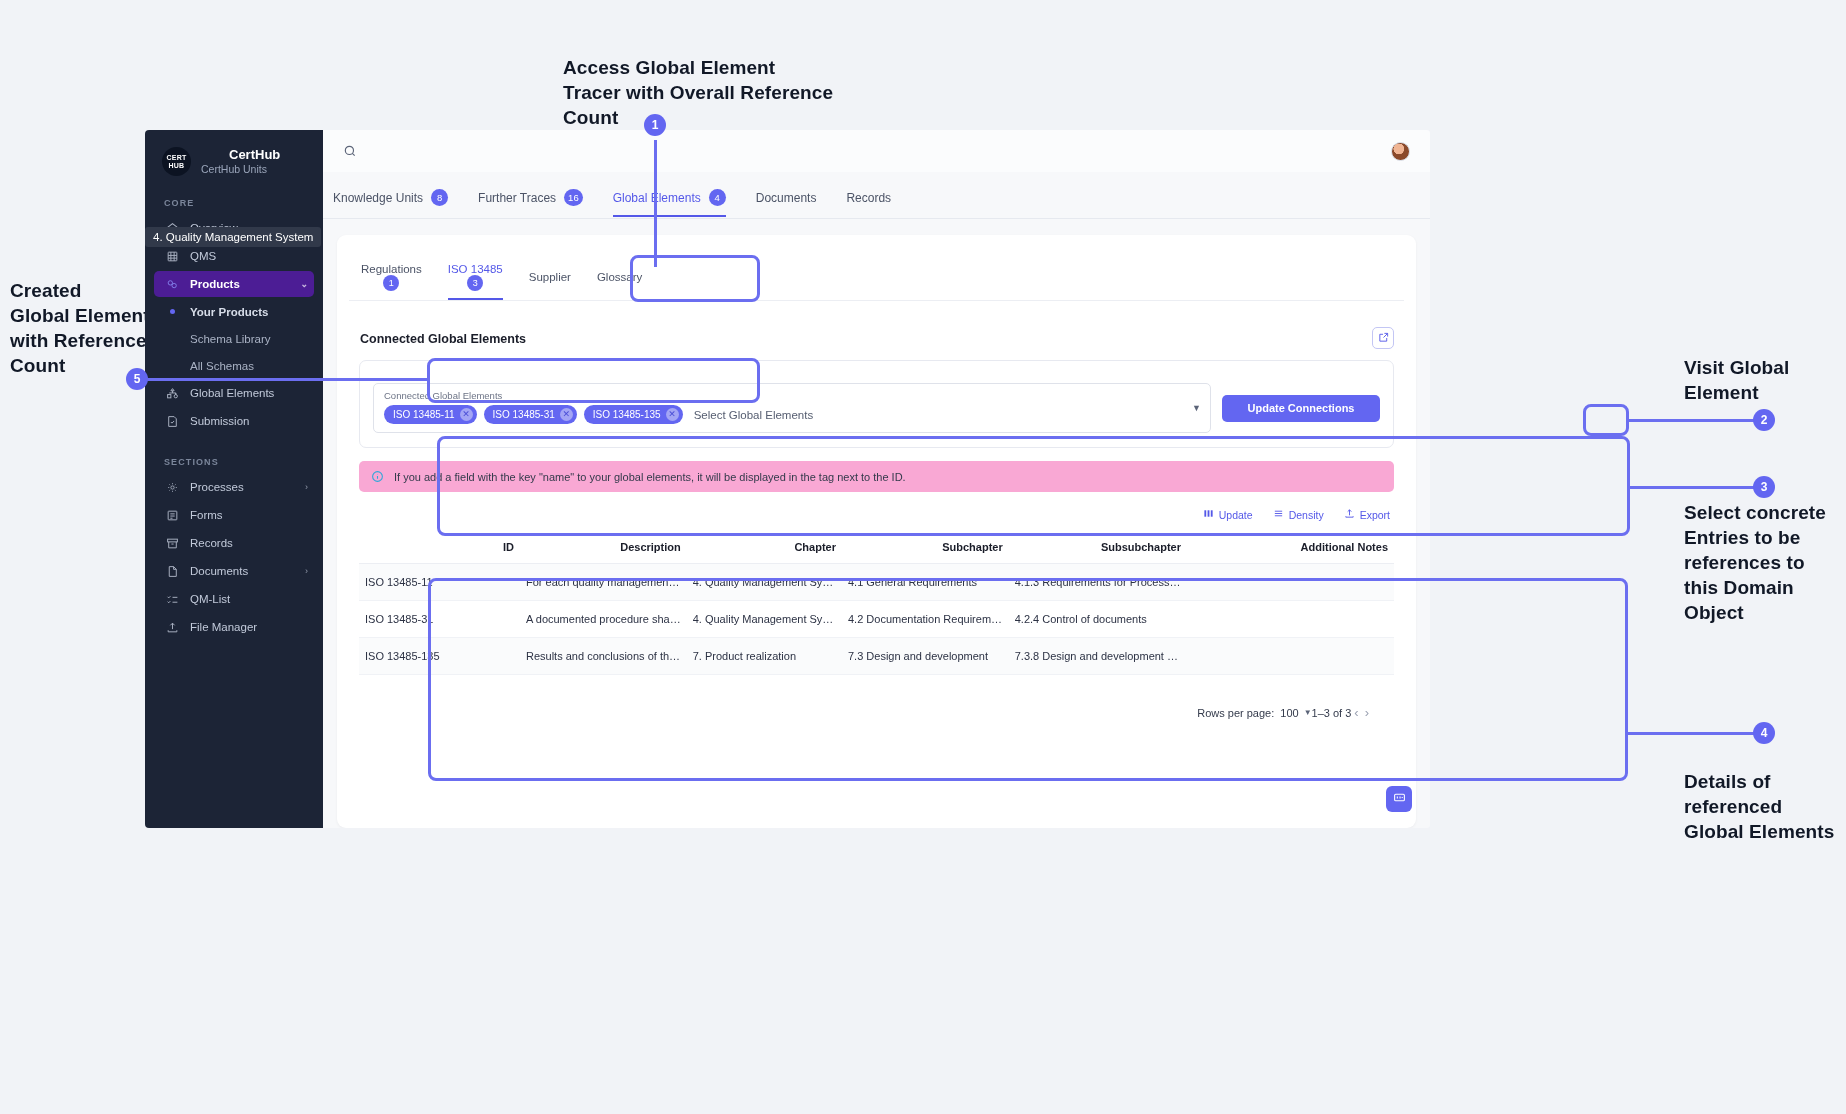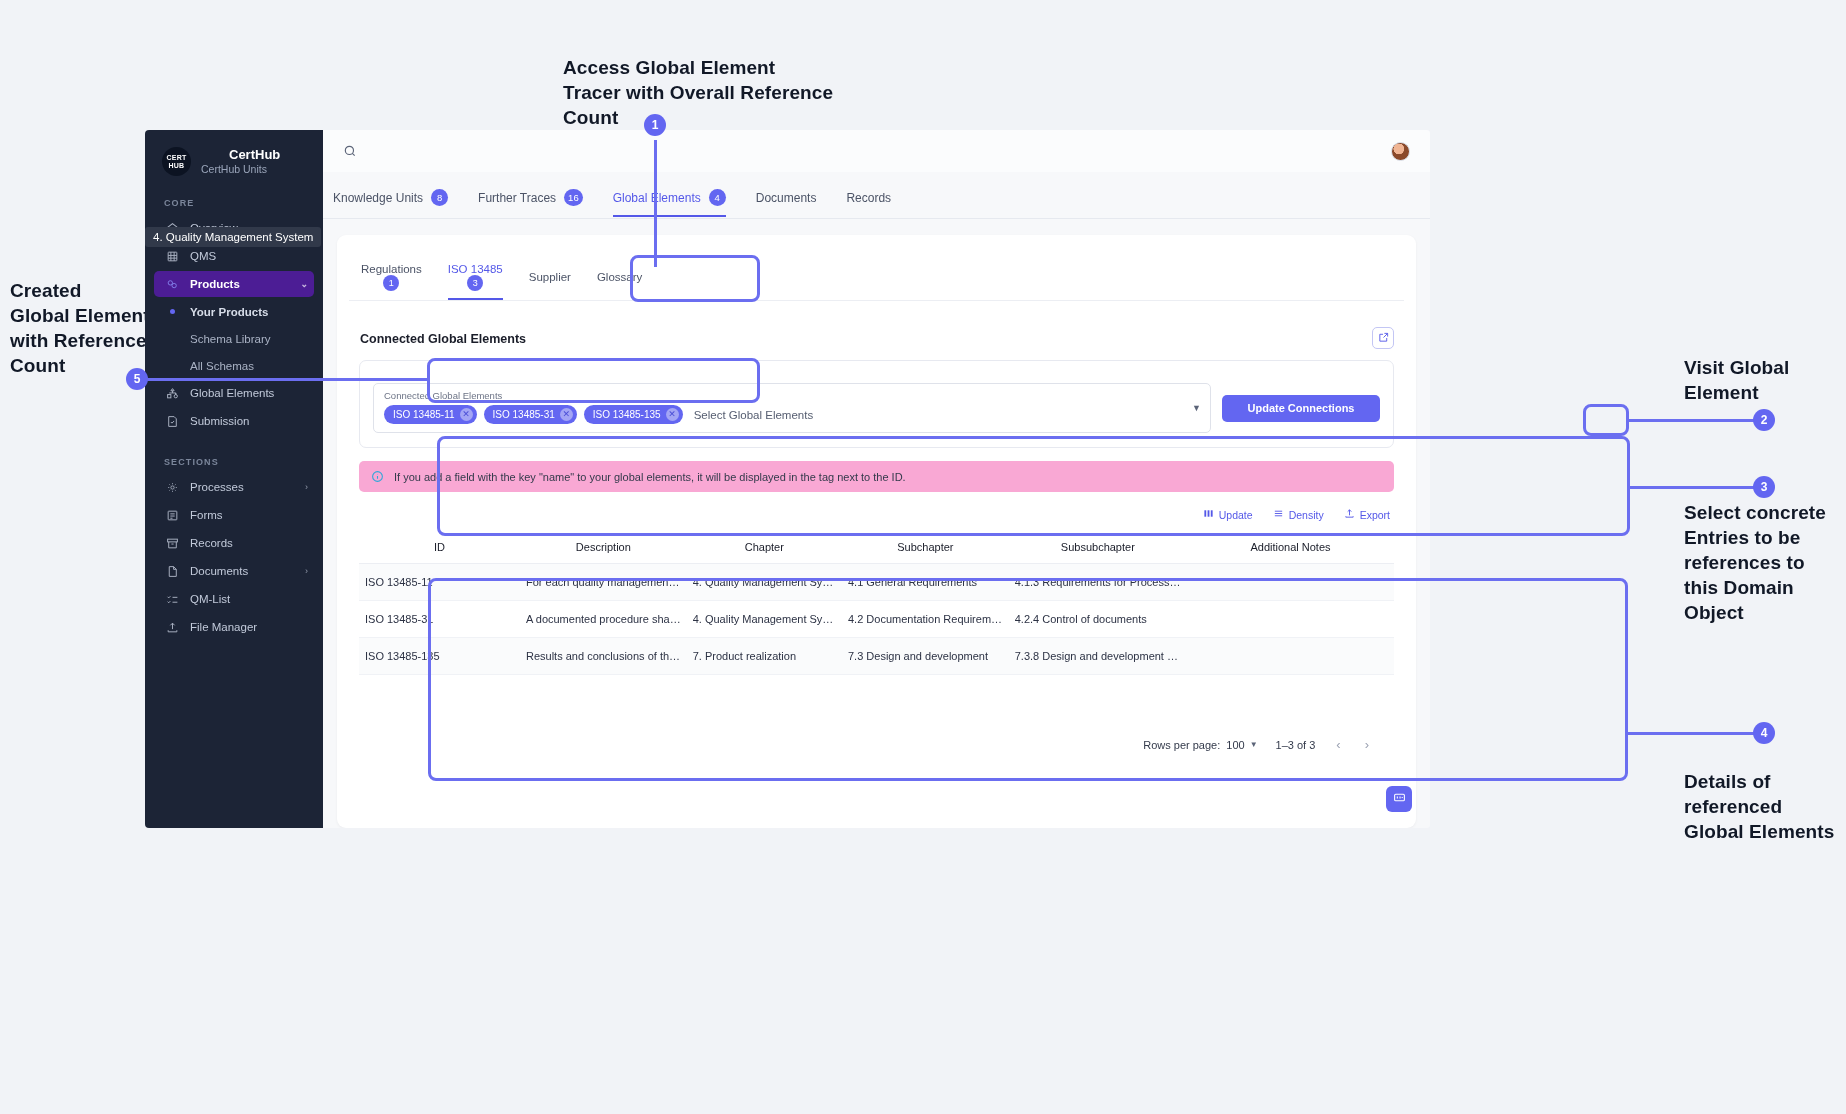--- a/index.html
+++ b/index.html
@@ -229,33 +229,33 @@
     background: #f9a8d4; border-radius: 5px;
     font-size: 11px; color: #333a4b;
   }
   .info-ic { color: #31a7d8; display: flex; align-items: center; }
 
   .table-wrap { margin-top: 16px; }
   .table-toolbar { display: flex; align-items: center; justify-content: flex-end; gap: 20px; padding-right: 4px; }
   .tb-btn { display: flex; align-items: center; gap: 5px; color: #5458e8; font-size: 10.5px; cursor: pointer; }
   table { width: 100%; border-collapse: collapse; margin-top: 10px; table-layout: fixed; }
   th {
-    text-align: center; font-size: 11px; color: #1a1d29; font-weight: normal;
+    text-align: right; font-size: 11px; color: #1a1d29; font-weight: bold;
     padding: 10px 6px 10px 6px; border-bottom: 1px solid #eceef3;
   }
   td {
     font-size: 11px; color: #2c3244;
     padding: 12px 6px; border-bottom: 1px solid #f0f2f6;
     white-space: nowrap; overflow: hidden; text-overflow: ellipsis;
   }
   tbody tr:nth-child(2n+1) { background: #fafbfc; }
 
   .pagination {
     display: flex; align-items: center; justify-content: flex-end;
-    gap: 18px; margin-top: 62px; padding-right: 22px;
+    margin-top: 30px; padding-right: 22px;
     font-size: 11px; color: #333a4b;
   }
   .rpp { display: flex; align-items: center; gap: 6px; }
   .rpp-val { display: flex; align-items: center; gap: 5px; cursor: pointer; }
   .pg-arrow { color: #9ba2b2; font-size: 13px; cursor: pointer; padding: 0 3px; }
 
   .fab {
     position: absolute; right: 18px; bottom: 16px;
     width: 26px; height: 26px; border-radius: 6px;
     background: #6366f1; color: #fff;

